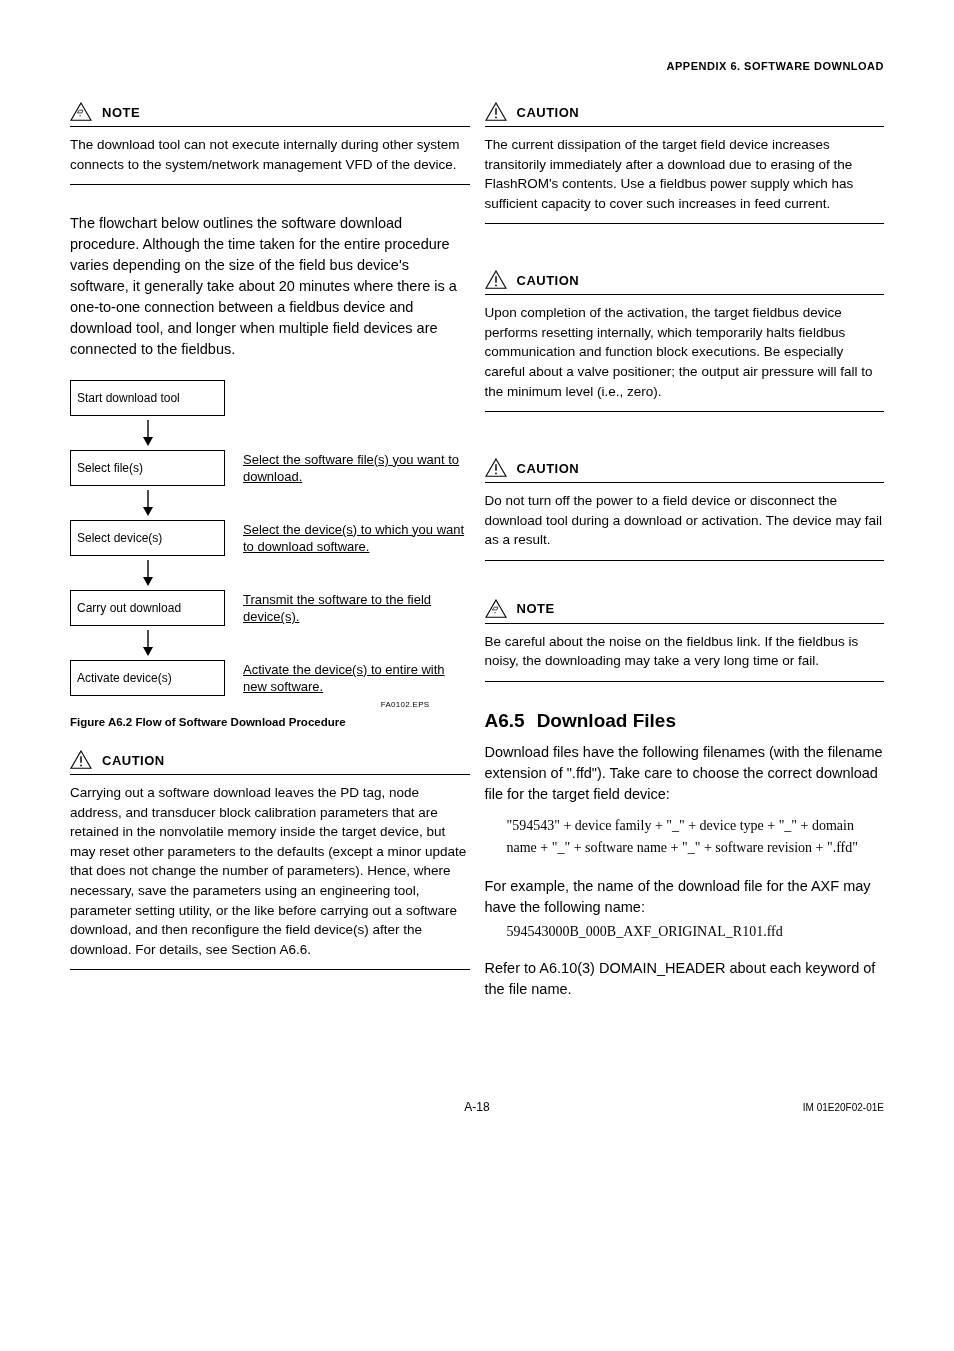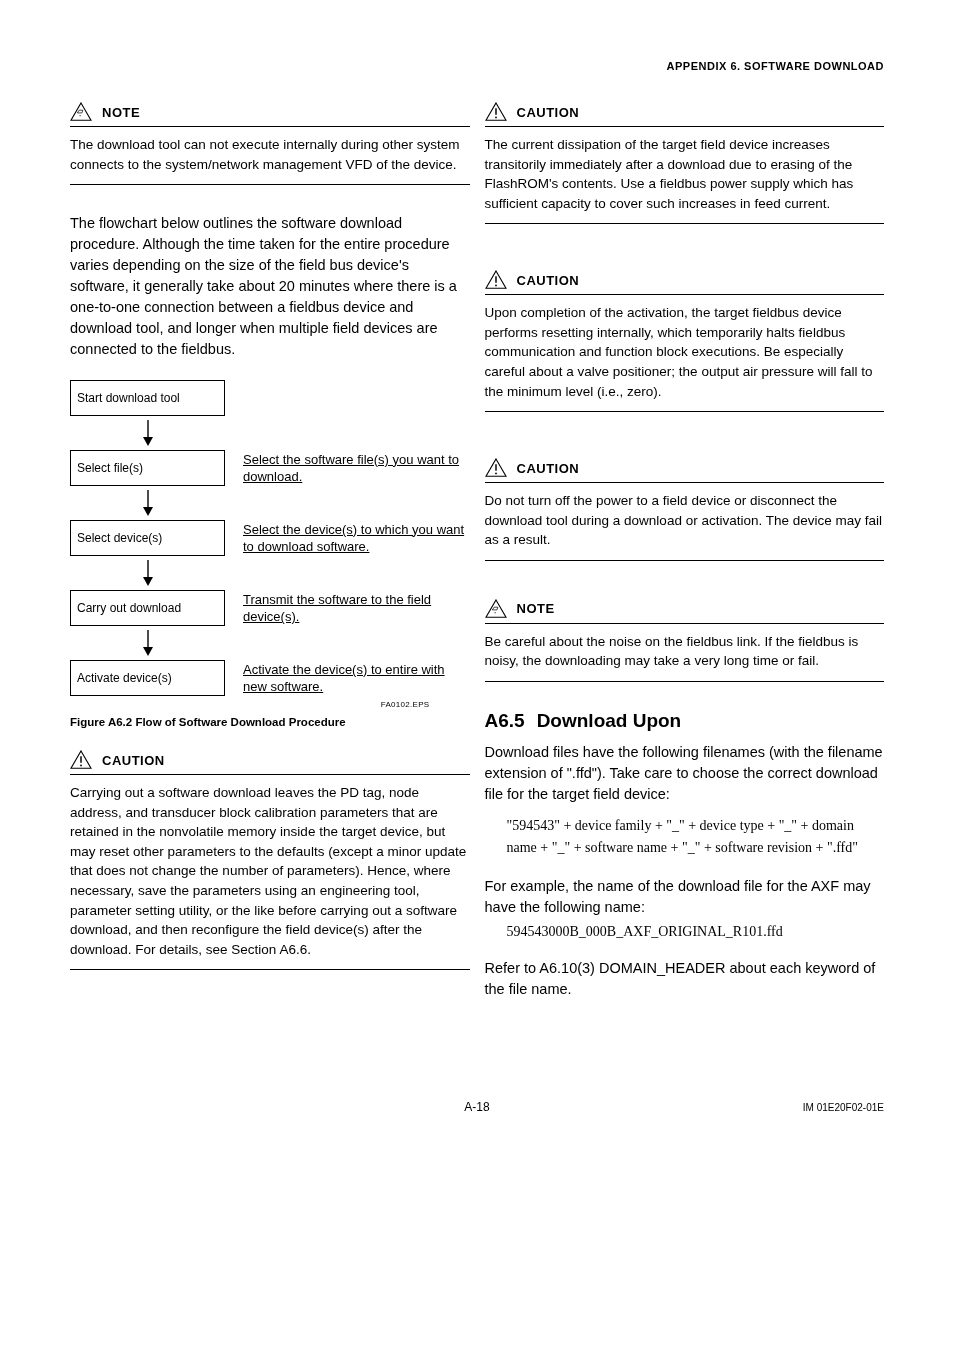--- a/index.html
+++ b/index.html
@@ -322,21 +322,21 @@
         </span>
         <span class="callout-title">NOTE</span>
       </div>
       <hr class="callout-rule">
       <div class="callout-body">Be careful about the noise on the fieldbus link. If the fieldbus is noisy, the downloading may take a very long time or fail.</div>
       <hr class="callout-rule-bottom">
     </div>
 
     <h2 class="section-heading">
       <span class="num">A6.5</span>
-      <span>Download Upon</span>
+      <span>Download Files</span>
     </h2>
 
     <p class="body-text" style="margin-bottom:10px">Download files have the following filenames (with the filename extension of ".ffd").  Take care to choose the correct download file for the target field device:</p>
 
     <div class="fname-block">"594543" + device family + "_" + device type + "_" + domain name + "_" + software name + "_" + software revision + ".ffd"</div>
 
     <p class="body-text" style="margin-bottom:6px">For example, the name of the download file for the AXF may have the following name:</p>
 
     <div class="example-fname">594543000B_000B_AXF_ORIGINAL_R101.ffd</div>
 

